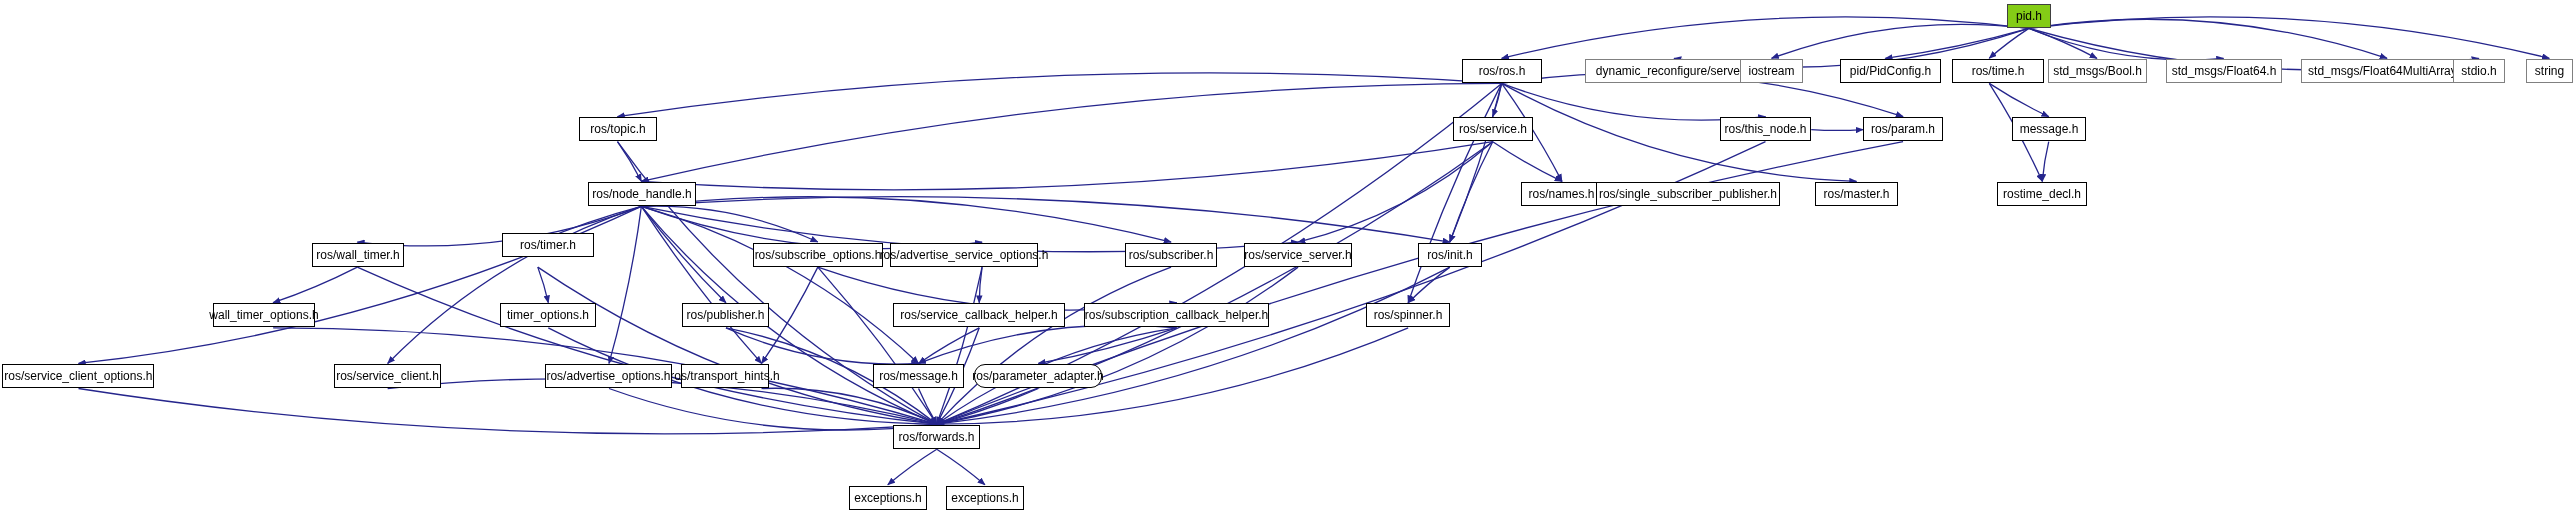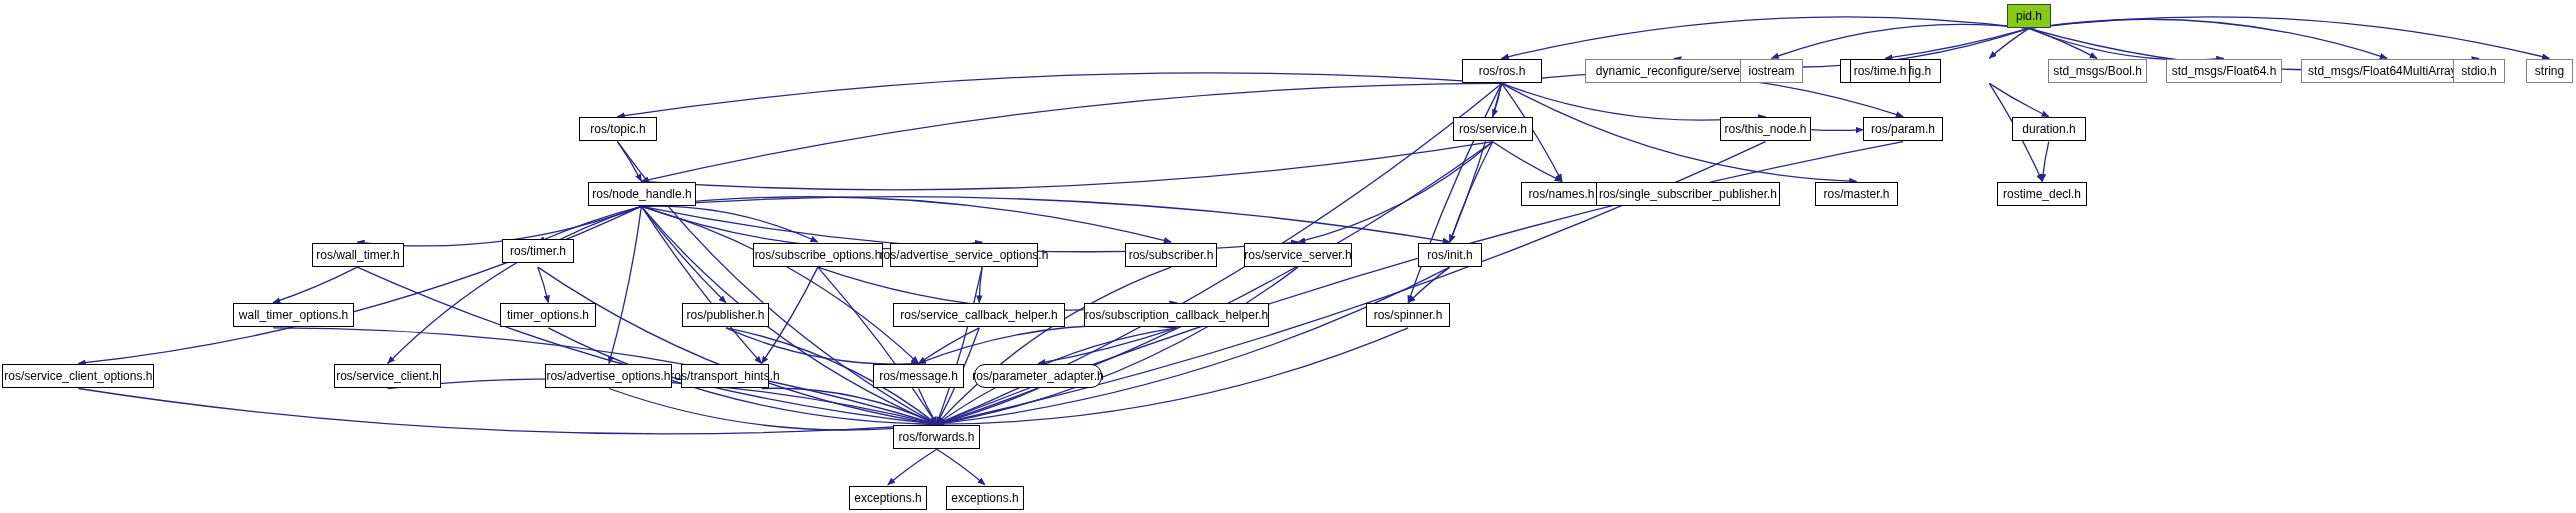--- a/index.html
+++ b/index.html
@@ -102,44 +102,44 @@
         <path d="M1157.5,555 Q1125.666,574.822 1097,599" fill="none" stroke="#25258c" stroke-width="1.6" marker-end="url(#arrow)"></path>
         <path d="M1157.5,555 Q1188.834,574.858 1217,599" fill="none" stroke="#25258c" stroke-width="1.6" marker-end="url(#arrow)"></path>
       </g>
   </svg>
   <div id="node-layer">
       <div class="node root" style="left: 2007px; top: 4px; width: 44px;">pid.h</div>
       <div class="node bold" style="left: 1462px; top: 59px; width: 80px;">ros/ros.h</div>
       <div class="node" style="left: 1585px; top: 59px; width: 179px;">dynamic_reconfigure/server.h</div>
       <div class="node" style="left: 1740px; top: 59px; width: 63px;">iostream</div>
       <div class="node bold" style="left: 1840px; top: 59px; width: 101px;">pid/PidConfig.h</div>
-      <div class="node bold" style="left: 1850px; top: 59px; width: 60px;">ros/time.h</div>
+      <div class="node bold" style="left: 1952px; top: 59px; width: 92px;">ros/time.h</div>
       <div class="node" style="left: 2048px; top: 59px; width: 99px;">std_msgs/Bool.h</div>
       <div class="node" style="left: 2166px; top: 59px; width: 116px;">std_msgs/Float64.h</div>
       <div class="node" style="left: 2301px; top: 59px; width: 172px;">std_msgs/Float64MultiArray.h</div>
       <div class="node" style="left: 2453px; top: 59px; width: 52px;">stdio.h</div>
       <div class="node" style="left: 2526px; top: 59px; width: 47px; text-align: center;">string</div>
       <div class="node bold" style="left: 579px; top: 117px; width: 78px;">ros/topic.h</div>
       <div class="node bold" style="left: 1453px; top: 117px; width: 80px;">ros/service.h</div>
       <div class="node bold" style="left: 1720px; top: 117px; width: 91px;">ros/this_node.h</div>
       <div class="node bold" style="left: 1863px; top: 117px; width: 80px;">ros/param.h</div>
-      <div class="node bold" style="left: 2012px; top: 117px; width: 74px;">duration.h</div>
+      <div class="node bold" style="left: 2012px; top: 117px; width: 74px;">message.h</div>
       <div class="node bold" style="left: 588px; top: 182px; width: 108px;">ros/node_handle.h</div>
       <div class="node bold" style="left: 1521px; top: 182px; width: 81px;">ros/names.h</div>
       <div class="node bold" style="left: 1596px; top: 182px; width: 184px;">ros/single_subscriber_publisher.h</div>
       <div class="node bold" style="left: 1815px; top: 182px; width: 83px;">ros/master.h</div>
       <div class="node bold" style="left: 1997px; top: 182px; width: 90px;">rostime_decl.h</div>
       <div class="node bold" style="left: 312px; top: 243px; width: 92px;">ros/wall_timer.h</div>
-      <div class="node bold" style="left: 502px; top: 239px; width: 72px;">ros/timer.h</div>
+      <div class="node bold" style="left: 502px; top: 233px; width: 92px;">ros/timer.h</div>
       <div class="node bold" style="left: 753px; top: 243px; width: 130px;">ros/subscribe_options.h</div>
       <div class="node bold" style="left: 890px; top: 243px; width: 148px;">ros/advertise_service_options.h</div>
       <div class="node bold" style="left: 1125px; top: 243px; width: 92px;">ros/subscriber.h</div>
       <div class="node bold" style="left: 1244px; top: 243px; width: 108px;">ros/service_server.h</div>
       <div class="node bold" style="left: 1418px; top: 243px; width: 64px;">ros/init.h</div>
-      <div class="node bold" style="left: 213px; top: 303px; width: 121px; margin-left: 20px;">wall_timer_options.h</div>
+      <div class="node bold" style="left: 213px; top: 303px; width: 102px;">wall_timer_options.h</div>
       <div class="node bold" style="left: 500px; top: 303px; width: 96px;">timer_options.h</div>
       <div class="node bold" style="left: 682px; top: 303px; width: 87px;">ros/publisher.h</div>
       <div class="node bold" style="left: 893px; top: 303px; width: 172px;">ros/service_callback_helper.h</div>
       <div class="node bold" style="left: 1084px; top: 303px; width: 185px;">ros/subscription_callback_helper.h</div>
       <div class="node bold" style="left: 1366px; top: 303px; width: 84px;">ros/spinner.h</div>
       <div class="node bold" style="left: 2.4px; top: 364px; width: 152px;">ros/service_client_options.h</div>
       <div class="node bold" style="left: 334px; top: 364px; width: 107px;">ros/service_client.h</div>
       <div class="node bold" style="left: 545px; top: 364px; width: 127px;">ros/advertise_options.h</div>
       <div class="node bold" style="left: 681px; top: 364px; width: 88px;">ros/transport_hints.h</div>
       <div class="node bold" style="left: 873px; top: 364px; width: 91px;">ros/message.h</div>

